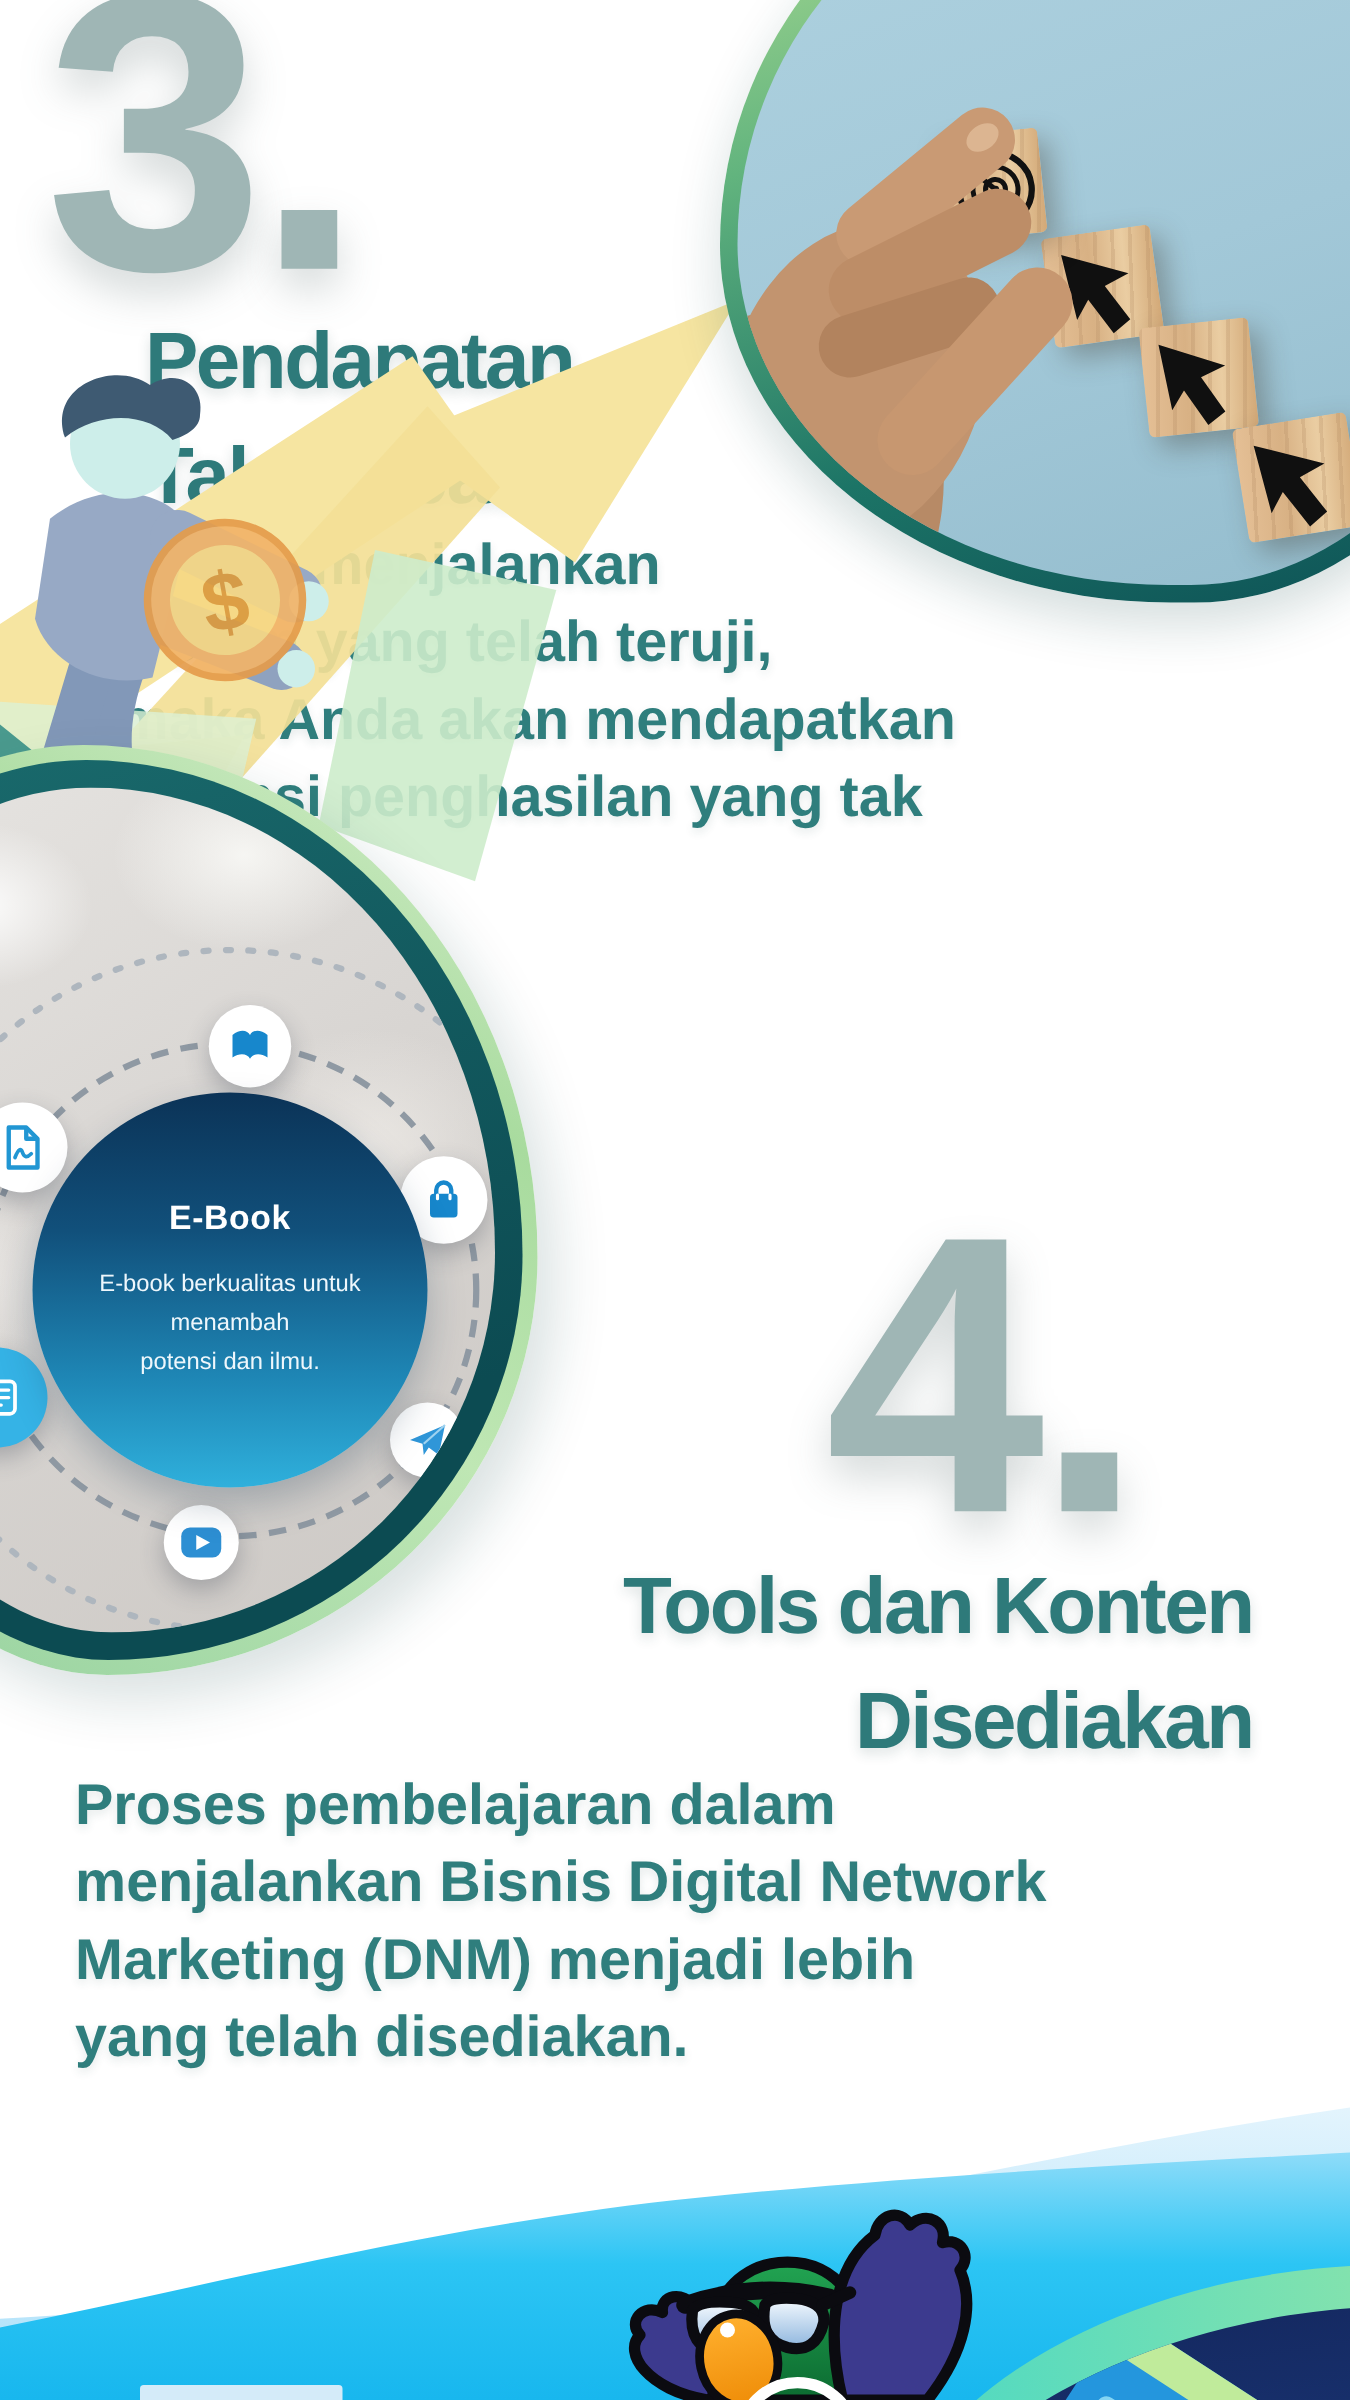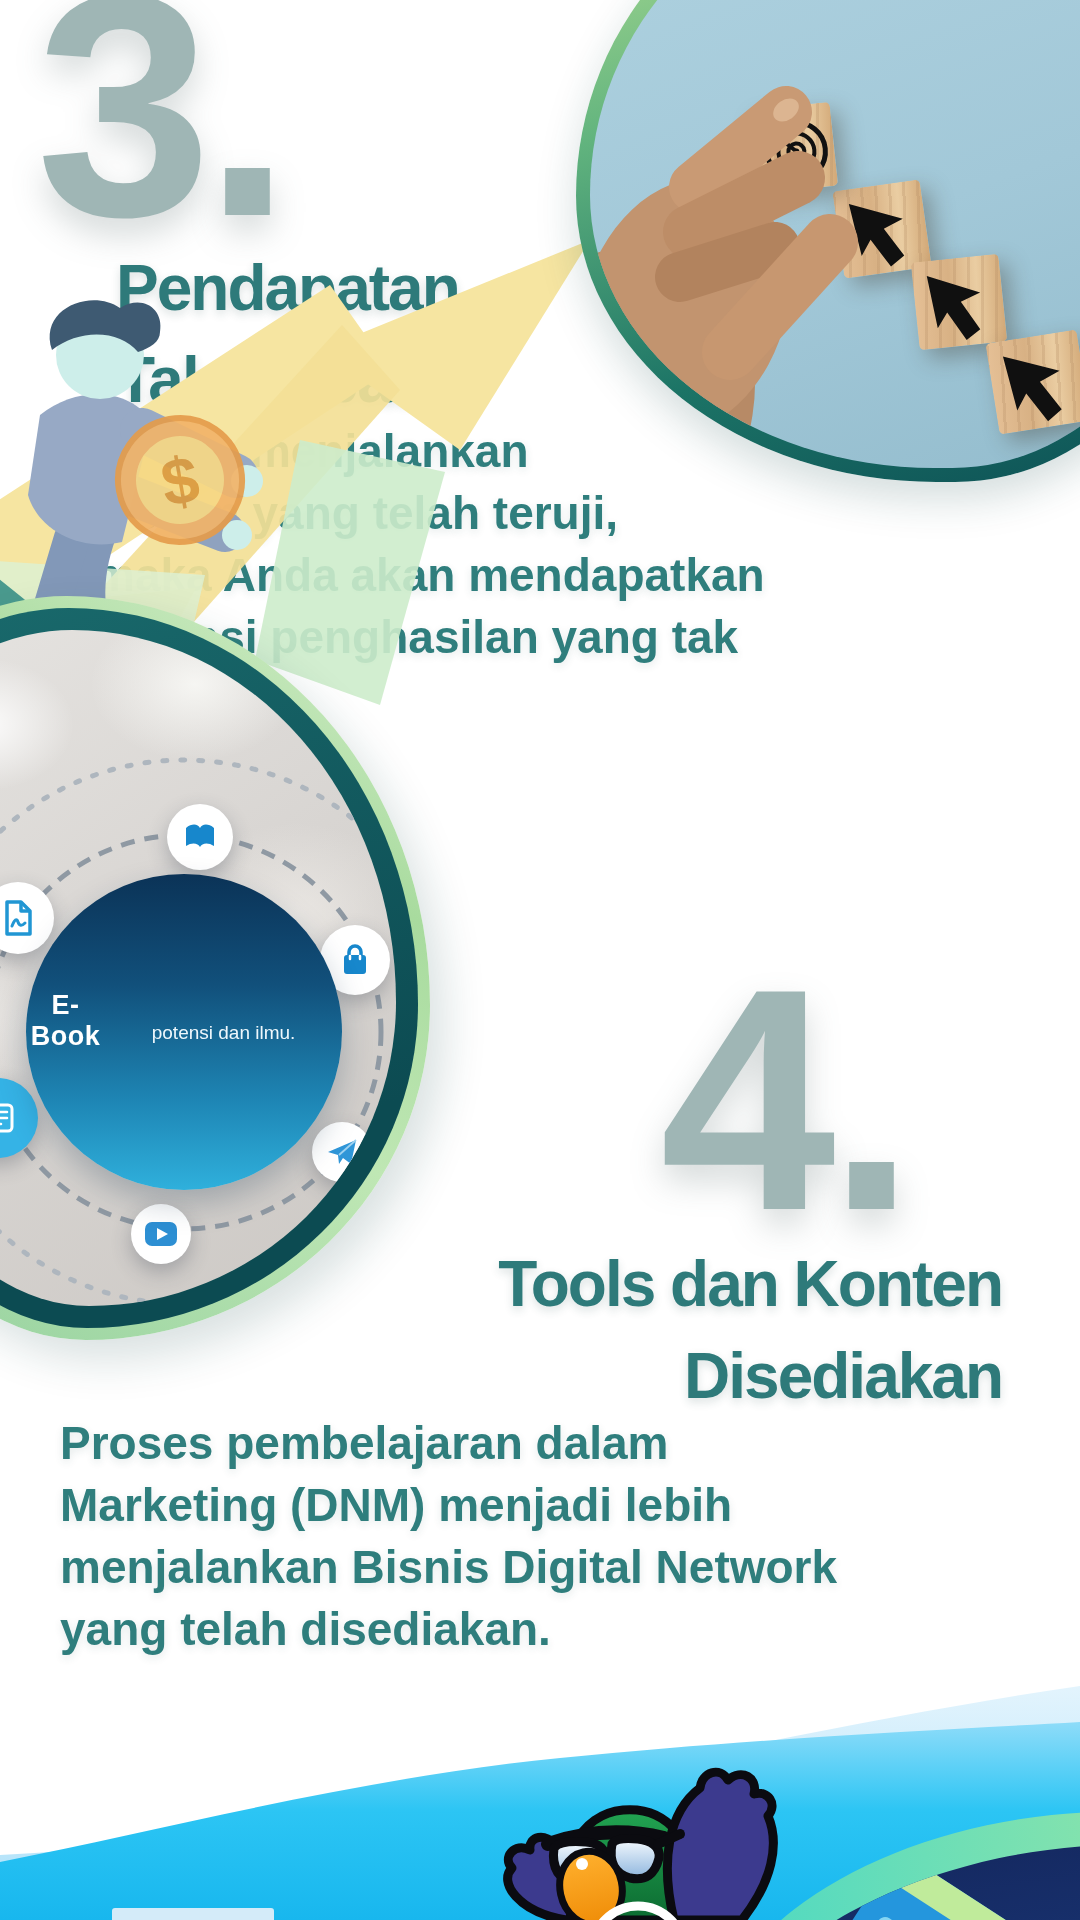--- a/index.html
+++ b/index.html
@@ -54,21 +54,21 @@
   #diagram-inner{position:absolute;inset:22px;border-radius:inherit;overflow:hidden;
                  background:
                    radial-gradient(130px 95px at 26% 14%, rgba(255,255,255,.9), rgba(255,255,255,0) 70%),
                    radial-gradient(150px 110px at 64% 8%, rgba(250,250,247,.85), rgba(255,255,255,0) 70%),
                    radial-gradient(170px 130px at 82% 42%, rgba(238,235,231,.8), rgba(255,255,255,0) 70%),
                    radial-gradient(160px 120px at 18% 58%, rgba(249,247,244,.8), rgba(255,255,255,0) 70%),
                    linear-gradient(145deg,#e7e5e2 0%,#d8d5d2 50%,#ccc8c4 100%);}
   #ring-svg{position:absolute;left:0;top:0;}
   #ebook-circle{position:absolute;left:188px;top:244px;width:316px;height:316px;border-radius:50%;
                 background:linear-gradient(180deg,#0b3357 0%,#11507b 35%,#1e86b5 72%,#2fb0dc 100%);
-                display:flex;flex-direction:row;align-items:center;justify-content:center;
+                display:flex;flex-direction:column;align-items:center;justify-content:center;
                 text-align:center;box-shadow:0 14px 30px rgba(20,50,80,.25);}
   #ebook-title{color:#ffffff;font-weight:700;font-size:27px;letter-spacing:.5px;margin-bottom:22px;
                font-family:"Liberation Sans", sans-serif;}
   .ebook-desc{color:#eef7fc;font-size:19px;line-height:31px;width:292px;}
   .node{position:absolute;border-radius:50%;background:#ffffff;
         display:flex;align-items:center;justify-content:center;
         box-shadow:0 8px 20px rgba(50,60,75,.3);}
   .node-blue{background:#35b3e6;}
 
   
@@ -202,20 +202,21 @@
         </div>
         <div class="node node-blue" style="left:120px;top:448px;width:80px;height:80px;">
           <svg width="36" height="34" viewBox="0 0 36 34">
             <rect x="4" y="4" width="28" height="26" rx="4" fill="none" stroke="#ffffff" stroke-width="3"></rect>
             <path d="M9,11 h18 M9,17 h18 M9,23 h12" stroke="#ffffff" stroke-width="2.6" stroke-linecap="round"></path>
           </svg>
         </div>
 
         <div id="ebook-circle">
           <div id="ebook-title">E-Book</div>
+          <div class="ebook-desc">E-book berkualitas untuk menambah</div>
           <div class="ebook-desc">potensi dan ilmu.</div>
         </div>
       </div>
     </div>
   </div>
 
   <div id="num3" class="big-num">3.</div>
   <div id="title3" class="sec-title">
     <div>Pendapatan</div>
     <div>Tak Terbatas</div>
@@ -228,22 +229,22 @@
     <div>terbatas.</div>
   </div>
 
   <div id="num4" class="big-num">4.</div>
   <div id="title4" class="sec-title">
     <div>Tools dan Konten</div>
     <div>Disediakan</div>
   </div>
   <div id="body4" class="sec-body">
     <div>Proses pembelajaran dalam</div>
+    <div>menjalankan Bisnis Digital Network</div>
     <div>Marketing (DNM) menjadi lebih</div>
-    <div>menjalankan Bisnis Digital Network</div>
     <div>yang telah disediakan.</div>
   </div>
 
   <svg id="bottom-svg" class="abs" width="1080" height="270" viewBox="0 0 1080 270">
     <defs>
       <linearGradient id="lightGrad" x1="0" y1="0" x2="0" y2="1">
         <stop offset="0%" stop-color="#e3f4fd"></stop>
           <stop offset="100%" stop-color="#a8dff9"></stop>
       </linearGradient>
       <linearGradient id="cyanGrad" x1="0" y1="0" x2="0" y2="1">

